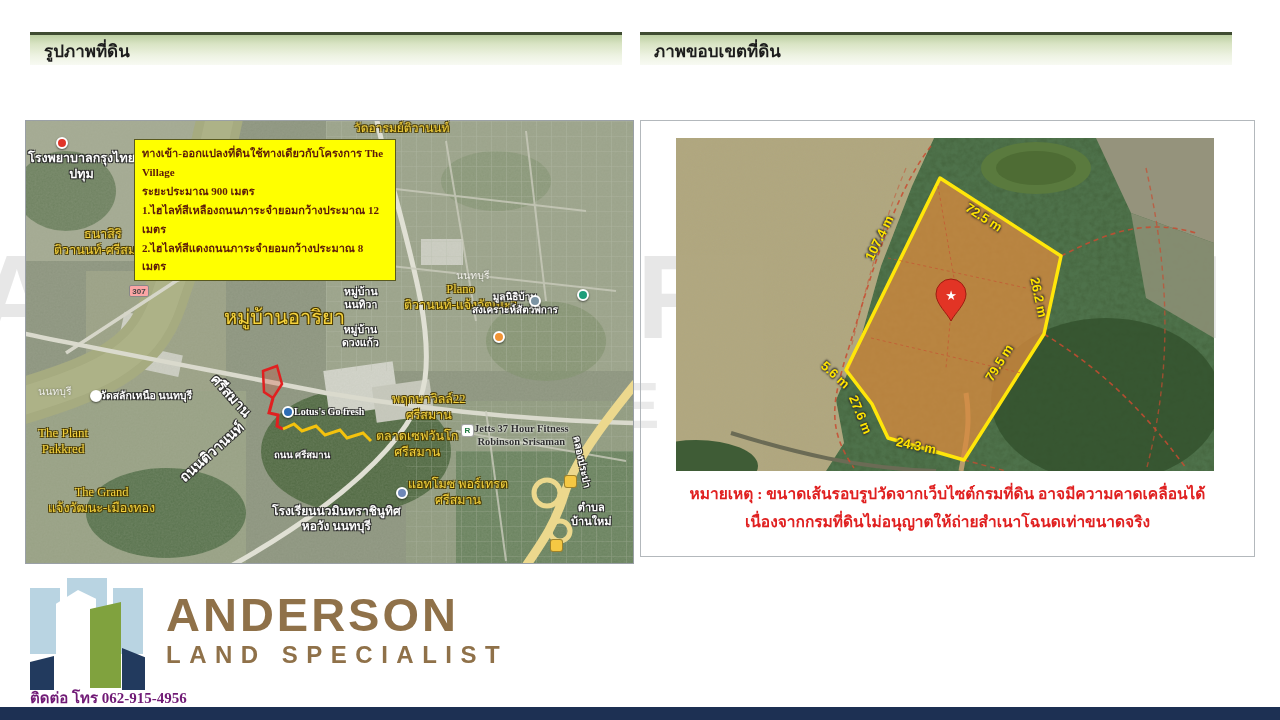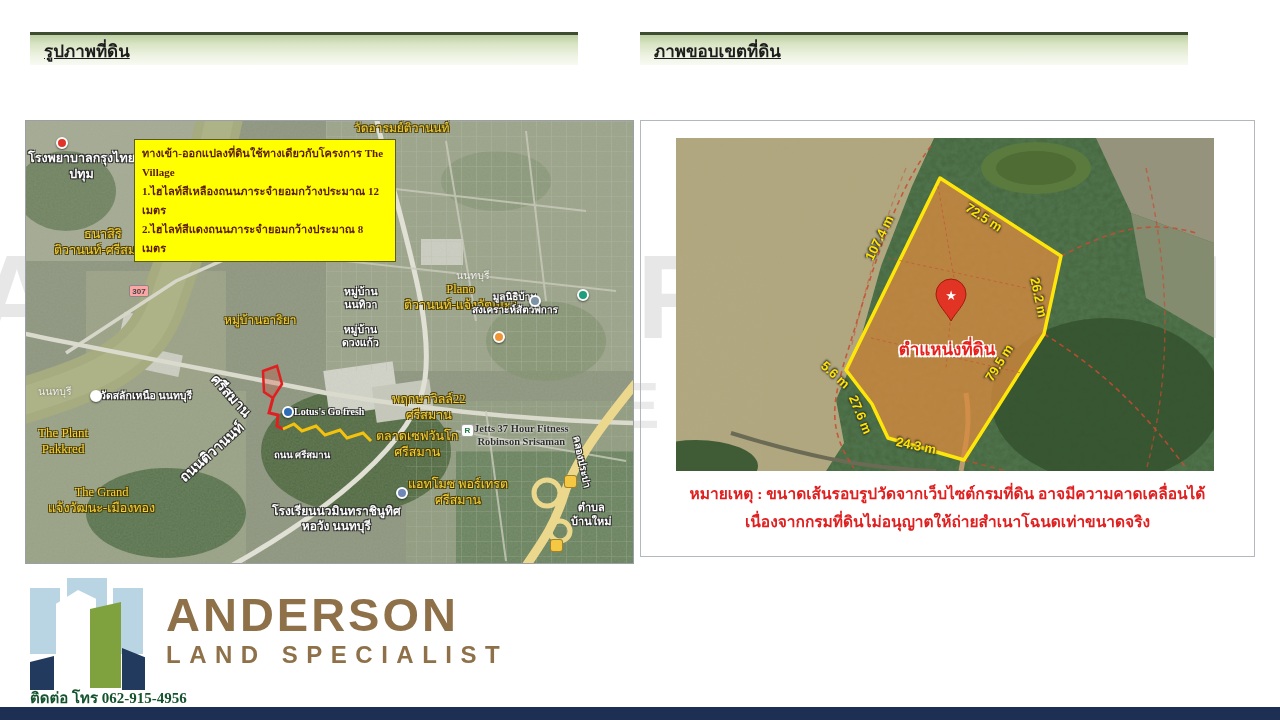--- a/index.html
+++ b/index.html
@@ -6,24 +6,24 @@
   #page{position:relative;width:1280px;height:720px;background:#fff;overflow:hidden;
         font-family:"Liberation Serif","DejaVu Serif",serif;}
 
   
   #watermark{position:absolute;left:-40px;top:238px;width:1360px;text-align:center;z-index:0;
              color:#e7e7e7;font-family:"Liberation Sans","DejaVu Sans",sans-serif;font-weight:bold;}
   #watermark .wm1{font-size:118px;letter-spacing:82px;line-height:1;white-space:nowrap;}
   #watermark .wm2{font-size:64px;letter-spacing:36px;line-height:1;margin-top:18px;white-space:nowrap;color:#eaeaea;}
 
   
-  .secbar{position:absolute;height:33px;width:548px;z-index:2;
+  .secbar{position:absolute;height:33px;width:592px;z-index:2;
           border-top:3px solid #3f4c31;
           background:linear-gradient(180deg,#bccfa2 0%,#d9e4c4 30%,#eef3e3 70%,#f8faf3 100%);
-          font-size:17px;font-weight:bold;color:#1c1c1c;line-height:33px;padding-left:14px;box-sizing:border-box;text-decoration:underline;}
+          font-size:17px;font-weight:bold;color:#1c1c1c;line-height:33px;padding-left:14px;box-sizing:border-box;}
   #bar-left{left:30px;top:32px;}
   #bar-right{left:640px;top:32px;}
 
   
   #map-panel{position:absolute;left:25px;top:120px;width:607px;height:442px;z-index:1;
              border:1px solid #9aa0a6;box-sizing:content-box;background:#8b937d;}
   #map-svg{position:absolute;left:0;top:0;}
   .maplbl{position:absolute;width:max-content;text-align:center;white-space:pre-line;line-height:1.25;
           transform-origin:left top;z-index:3;pointer-events:none;}
   .c-yellow{color:#f6d33c;font-weight:normal;
@@ -60,21 +60,21 @@
   #sky-c{left:83px;top:10px;width:30px;height:66px;}
   #tower-white{left:26px;top:12px;width:40px;height:98px;background:#ffffff;
                clip-path:polygon(0 14%,55% 0,100% 9%,100% 100%,0 100%);}
   #tower-green{left:60px;top:24px;width:31px;height:86px;background:#80a23e;
                clip-path:polygon(0 8%,100% 0,100% 100%,0 100%);}
   #base-left{left:0;top:78px;width:24px;height:34px;background:#223a5e;clip-path:polygon(0 18%,100% 0,100% 100%,0 100%);}
   #base-right{left:92px;top:70px;width:23px;height:42px;background:#223a5e;clip-path:polygon(0 0,100% 22%,100% 100%,0 100%);}
   #brand-text{position:absolute;left:166px;top:590px;z-index:2;font-family:"Liberation Sans","DejaVu Sans",sans-serif;color:#8f7149;}
   #brand-name{font-size:47px;font-weight:bold;letter-spacing:3px;line-height:1.05;}
   #brand-tagline{font-size:24px;font-weight:bold;letter-spacing:8.5px;margin-top:2px;}
-  #contact{position:absolute;left:30px;top:686px;z-index:2;color:#14532d;font-size:15px;font-weight:600;}
+  #contact{position:absolute;left:30px;top:686px;z-index:2;color:#701a75;font-size:15px;font-weight:600;}
   #footer-bar{position:absolute;left:0;bottom:0;width:1280px;height:13px;background:#1d3053;z-index:2;}
 </style>
 </head>
 <body>
 
 <div id="page">
 
   <div id="watermark">
     <div class="wm1">ANDERSON</div>
     <div class="wm2">LAND SPECIALIST</div>
@@ -137,21 +137,21 @@
     </svg>
     <div id="map-labels">
         <div class="maplbl c-white" style="left: 2px; top: 30px; font-size: 12.5px;">โรงพยาบาลกรุงไทย
 ปทุม</div>
         <div class="maplbl c-yellow" style="left: 328px; top: 0px; font-size: 12px;">วัดอารมย์ติวานนท์</div>
         <div class="maplbl c-yellow" style="left: 28px; top: 106px; font-size: 12.5px;">ธนาสิริ
 ติวานนท์-ศรีสมาน</div>
         <div class="maplbl c-yellow" style="left: 205px; top: 99px; font-size: 12px;">วัดโพธิ์ทองบน</div>
         <div class="maplbl c-yellow" style="left: 378px; top: 161px; font-size: 12.5px;">Plano
 ติวานนท์-แจ้งวัฒนะ2</div>
-        <div class="maplbl c-yellow" style="left: 198px; top: 192px; font-size: 12px;">หมู่บ้านอาริยา</div>
+        <div class="maplbl c-yellow" style="left: 198px; top: 184px; font-size: 20px;">หมู่บ้านอาริยา</div>
         <div class="maplbl c-white" style="left: 318px; top: 164px; font-size: 10.5px;">หมู่บ้าน
 นนทิวา</div>
         <div class="maplbl c-white" style="left: 316px; top: 202px; font-size: 10.5px;">หมู่บ้าน
 ดวงแก้ว</div>
         <div class="maplbl c-white" style="left: 446px; top: 170px; font-size: 10px;">มูลนิธิบ้าน
 สงเคราะห์สัตว์พิการ</div>
         <div class="maplbl c-white" style="left: 74px; top: 268px; font-size: 10.5px;">วัดสลักเหนือ นนทบุรี</div>
         <div class="maplbl c-gray" style="left: 12px; top: 264px; font-size: 10.5px;">นนทบุรี</div>
         <div class="maplbl c-gray" style="left: 430px; top: 148px; font-size: 10.5px;">นนทบุรี</div>
         <div class="maplbl c-white" style="left: 268px; top: 285px; font-size: 10px;">Lotus's Go fresh</div>
@@ -185,20 +185,21 @@
         <div class="mapmark" style="left: 551px; top: 168px; background: rgb(30, 158, 122); width: 12px; height: 12px; border-radius: 50%; border: 2px solid rgb(255, 255, 255); box-shadow: rgba(0, 0, 0, 0.5) 0px 1px 2px;"></div>
         <div class="mapmark" style="left: 370px; top: 366px; background: rgb(110, 135, 184); width: 12px; height: 12px; border-radius: 50%; border: 2px solid rgb(255, 255, 255); box-shadow: rgba(0, 0, 0, 0.5) 0px 1px 2px;"></div>
         <div class="mapmark" style="left: 256px; top: 285px; background: rgb(46, 109, 180); width: 12px; height: 12px; border-radius: 50%; border: 2px solid rgb(255, 255, 255); box-shadow: rgba(0, 0, 0, 0.5) 0px 1px 2px;"></div>
         <div class="mapmark" style="left: 538px; top: 354px; background: rgb(245, 200, 67); width: 13px; height: 13px; border-radius: 3px; border: 1px solid rgba(0, 0, 0, 0.35);"></div>
         <div class="mapmark" style="left: 524px; top: 418px; background: rgb(245, 200, 67); width: 13px; height: 13px; border-radius: 3px; border: 1px solid rgba(0, 0, 0, 0.35);"></div>
         <div class="mapmark" style="left: 103px; top: 164px; background: #fca5a5; width: 20px; height: 12px; border-radius: 2px; border: 1px solid rgb(136, 136, 136); font-size: 8px; color: rgb(68, 68, 68);">307</div>
         <div class="mapmark" style="left: 435px; top: 303px; background: rgb(255, 255, 255); width: 13px; height: 13px; border-radius: 3px; border: 1px solid rgba(0, 0, 0, 0.35); font-size: 8px; color: rgb(30, 122, 64);">R</div>
       </div>
     <div id="note-box">
       <div>ทางเข้า-ออกแปลงที่ดินใช้ทางเดียวกับโครงการ The Village</div>
+      <div>ระยะประมาณ 900 เมตร</div>
       <div>1.ไฮไลท์สีเหลืองถนนภาระจำยอมกว้างประมาณ 12 เมตร</div>
       <div>2.ไฮไลท์สีแดงถนนภาระจำยอมกว้างประมาณ 8 เมตร</div>
     </div>
   </div>
 
   <div id="boundary-panel">
     <div id="boundary-img">
       <svg width="538" height="333" viewBox="0 0 538 333">
         <defs>
           <filter id="waternoise" x="0" y="0" width="100%" height="100%">
@@ -249,21 +250,20 @@
       </svg>
       <div id="measure-layer">
           <div class="meas" style="left: 295px; top: 62px; transform: rotate(33deg);">72.5 m</div>
           <div class="meas" style="left: 186px; top: 118px; transform: rotate(-64deg);">107.4 m</div>
           <div class="meas" style="left: 366px; top: 138px; transform: rotate(78deg);">26.2 m</div>
           <div class="meas" style="left: 306px; top: 238px; transform: rotate(-58deg);">79.5 m</div>
           <div class="meas" style="left: 222px; top: 296px; transform: rotate(12deg);">24.3 m</div>
           <div class="meas" style="left: 184px; top: 255px; transform: rotate(68deg);">27.6 m</div>
           <div class="meas" style="left: 152px; top: 220px; transform: rotate(42deg);">5.6 m</div>
         </div>
-      <div id="pin-label">ตำแหน่งที่ดิน</div>
     </div>
     <div class="note-line" id="note2">เนื่องจากกรมที่ดินไม่อนุญาตให้ถ่ายสำเนาโฉนดเท่าขนาดจริง</div>
     <div class="note-line" id="note1">หมายเหตุ : ขนาดเส้นรอบรูปวัดจากเว็บไซต์กรมที่ดิน อาจมีความคาดเคลื่อนได้</div>
   </div>
 
   <div id="logo-icon">
     <div id="sky-a" class="sky"></div>
     <div id="sky-b" class="sky"></div>
     <div id="sky-c" class="sky"></div>
     <div id="tower-white"></div>

